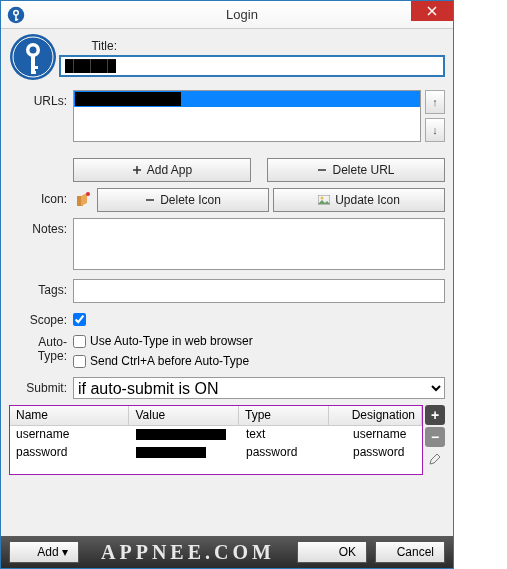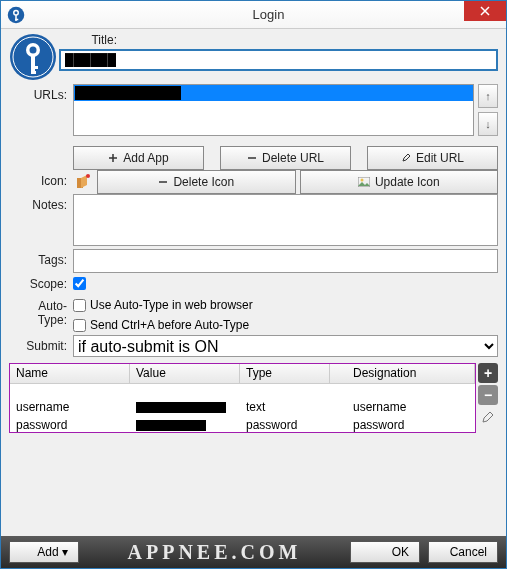--- a/index.html
+++ b/index.html
@@ -1,28 +1,28 @@
 <!DOCTYPE html>
 <html><head>
 <meta charset="utf-8">
 <style>
 * { box-sizing: border-box; margin: 0; padding: 0; }
 body { font-family: "Segoe UI", Tahoma, sans-serif; font-size: 12px; background: #fff; width: 507px; height: 569px; overflow: hidden; }
-.window { width: 507px; height: 569px; border: 1px solid #2e7ab8; display: flex; flex-direction: column; background: #f0f0f0; }
+.window { width: 454px; height: 569px; border: 1px solid #2e7ab8; display: flex; flex-direction: column; background: #f0f0f0; }
 .titlebar { height: 28px; background: linear-gradient(#fff,#f5f5f5); border-bottom: 1px solid #ccc; display: flex; align-items: center; position: relative; }
 .titlebar-icon { width: 18px; height: 18px; margin: 0 6px; }
 .titlebar-icon svg { width: 18px; height: 18px; }
 .titlebar-title { flex: 1; text-align: center; font-size: 13px; color: #333; }
 .titlebar-close { width: 42px; height: 20px; background: #c9302c; color: #fff; display: flex; align-items: center; justify-content: center; position: absolute; right: 0; top: 0; }
 .content { flex: 1; background: #f0f0f0; padding: 0 8px; display: flex; flex-direction: column; }
 .toprow { display: flex; }
 .logo-col { width: 50px; padding-top: 4px; }
 .logo-col svg { width: 48px; height: 48px; }
 .fields-col { flex: 1; }
-.field-row { display: flex; margin-top: 0; }
+.field-row { display: flex; margin-top: 6px; }
 .field-label { width: 64px; text-align: right; padding-right: 6px; padding-top: 4px; font-size: 12px; color: #222; }
 .field-body { flex: 1; }
 input[type=text].title-input { width: 100%; height: 22px; border: 2px solid #2e7ab8; padding: 1px 4px; font-size: 12px; background: #fff; }
 .url-box { width: 100%; height: 52px; border: 1px solid #999; background: #fff; position: relative; }
 .url-sel { position: absolute; top: 0; left: 0; right: 0; height: 16px; background: #0a84ff; }
 .url-redact { position: absolute; top: 1px; left: 1px; width: 106px; height: 14px; background: #000; }
 .side-col { width: 24px; padding-left: 4px; }
 .side-btn { width: 20px; height: 24px; border: 1px solid #aaa; background: linear-gradient(#fff,#e3e3e3); display: flex; align-items: center; justify-content: center; margin-bottom: 4px; font-size: 11px; color: #555; }
 .btn-row { display: flex; gap: 16px; margin-top: 6px; }
 .btn { flex: 1; height: 24px; border: 1px solid #888; background: linear-gradient(#fdfdfd,#e3e3e3); display: flex; align-items: center; justify-content: center; font-size: 12px; color: #222; cursor: default; }
@@ -32,21 +32,21 @@
 .notes-box { width: 100%; height: 52px; border: 1px solid #999; background: #fff; resize: none; font-size: 12px; padding: 2px; }
 .tags-input { width: 100%; height: 24px; border: 1px solid #999; background: #fff; padding: 2px 4px; font-size: 12px; }
 .chk-row { display: flex; align-items: center; height: 20px; font-size: 12px; }
 .chk-row input { margin-right: 4px; }
 .submit-sel { width: 100%; height: 22px; border: 1px solid #999; background: #fff; font-size: 16px; }
 .table-wrap { margin-top: 6px; display: flex; }
 .table { flex: 1; border: 1px solid #a21caf; background: #fff; height: 70px; overflow: hidden; }
 .thead { display: flex; height: 20px; border-bottom: 1px solid #ccc; background: linear-gradient(#fafafa,#e8e8e8); }
 .thead div { border-right: 1px solid #ccc; padding: 2px 6px; font-size: 12px; }
 .trow { display: flex; height: 18px; }
-.trow div { padding: 16px 6px; font-size: 12px; }
+.trow div { padding: 1px 6px; font-size: 12px; }
 .col-name { width: 120px; }
 .col-val { width: 110px; }
 .col-type { width: 90px; }
 .col-des { flex: 1; margin-left: 17px; }
 .tbl-side { width: 22px; display: flex; flex-direction: column; gap: 2px; padding-left: 2px; }
 .sq-btn { width: 20px; height: 20px; border-radius: 3px; display: flex; align-items: center; justify-content: center; color: #fff; font-size: 14px; font-weight: bold; }
 .sq-add { background: #4a4a4a; }
 .sq-del { background: #8a8a8a; }
 .sq-edit { background: transparent; color: #666; }
 .footer { height: 32px; background: linear-gradient(#5a5a5a,#2a2a2a); display: flex; align-items: center; padding: 0 8px; gap: 8px; }
@@ -132,28 +132,20 @@
             <span>Add App</span>
           </div>
         <div class="btn">
             <span class="ic">
               <svg width="10" height="10">
                 <path d="M1 5h8" stroke="#333" stroke-width="1.5"></path>
               </svg>
             </span>
             <span>Delete URL</span>
           </div>
-        <div class="btn">
-            <span class="ic">
-              <svg width="10" height="10">
-                <path d="M2 8l1-3 4-4 2 2-4 4-3 1z" fill="none" stroke="#333"></path>
-              </svg>
-            </span>
-            <span>Edit URL</span>
-          </div>
       </div>
     </div>
 
     <div class="field-row">
       <div class="field-label">Icon:</div>
       <div class="field-body icon-row">
         <div class="icon-preview">
             <svg width="16" height="16" viewBox="0 0 16 16">
               <rect x="2" y="4" width="6" height="10" fill="#d38b3a"></rect>
               <path d="M6 4 L12 1 L12 11 L6 14 Z" fill="#e8a857"></path>

